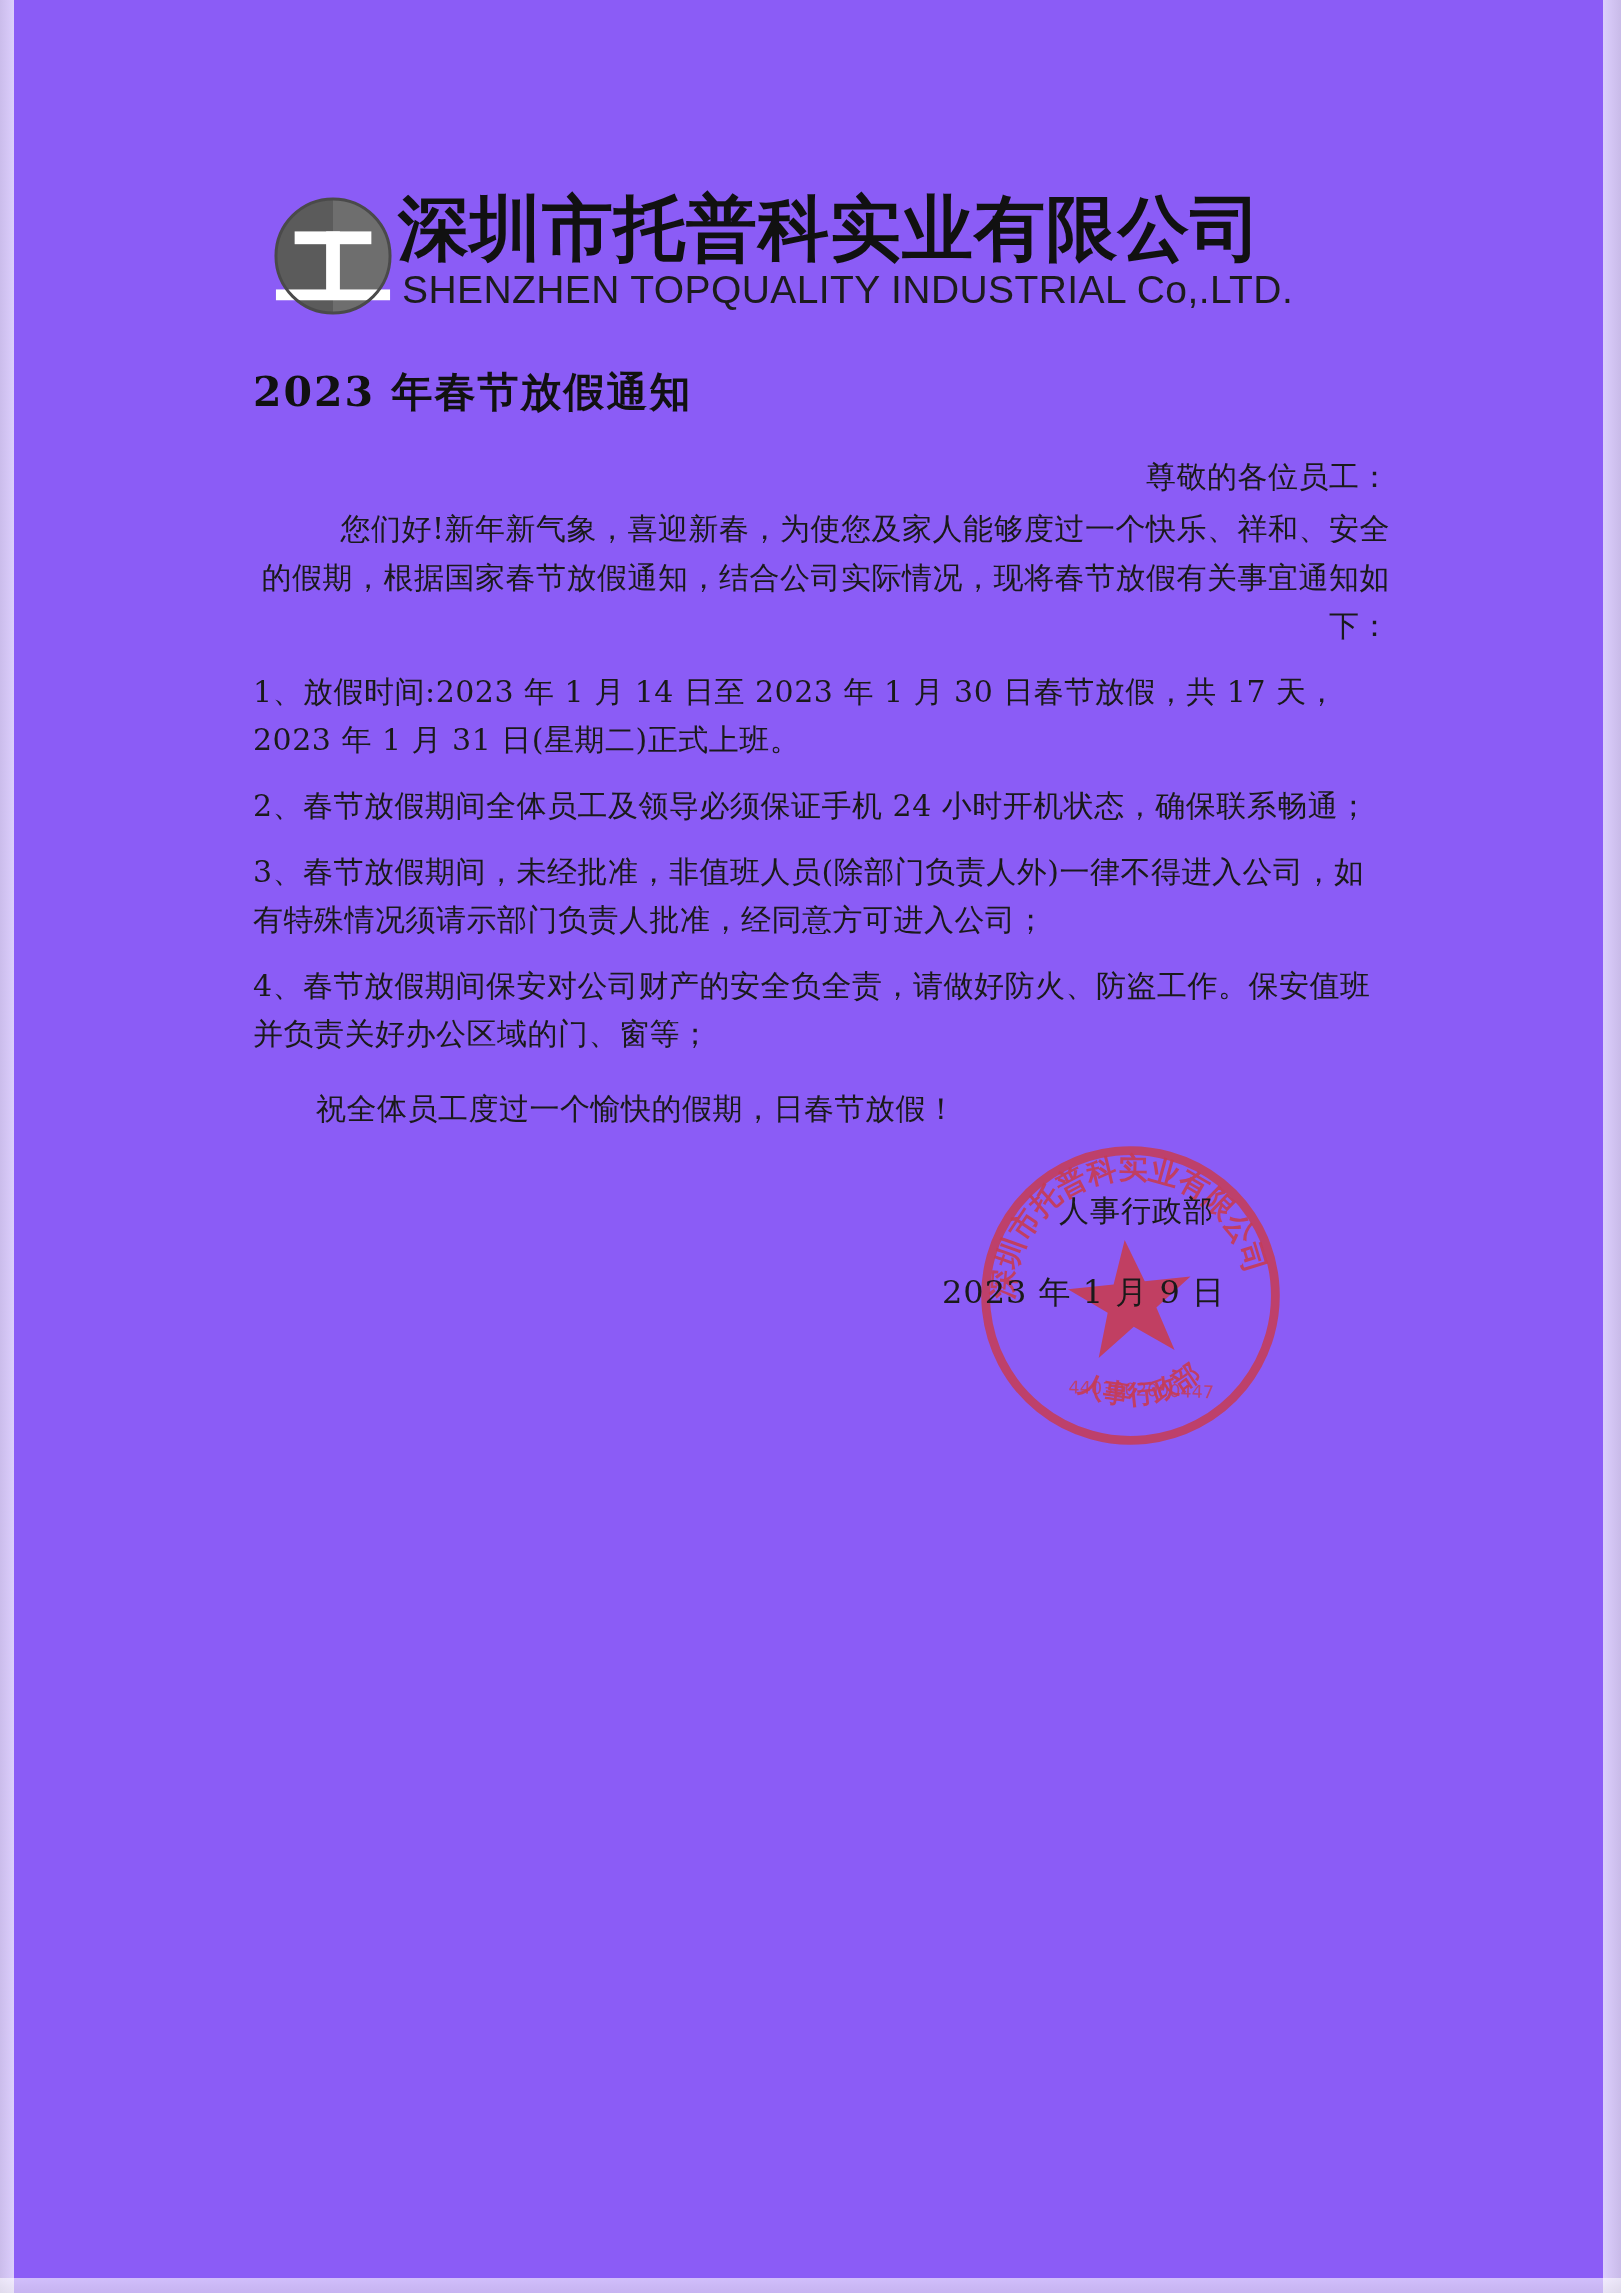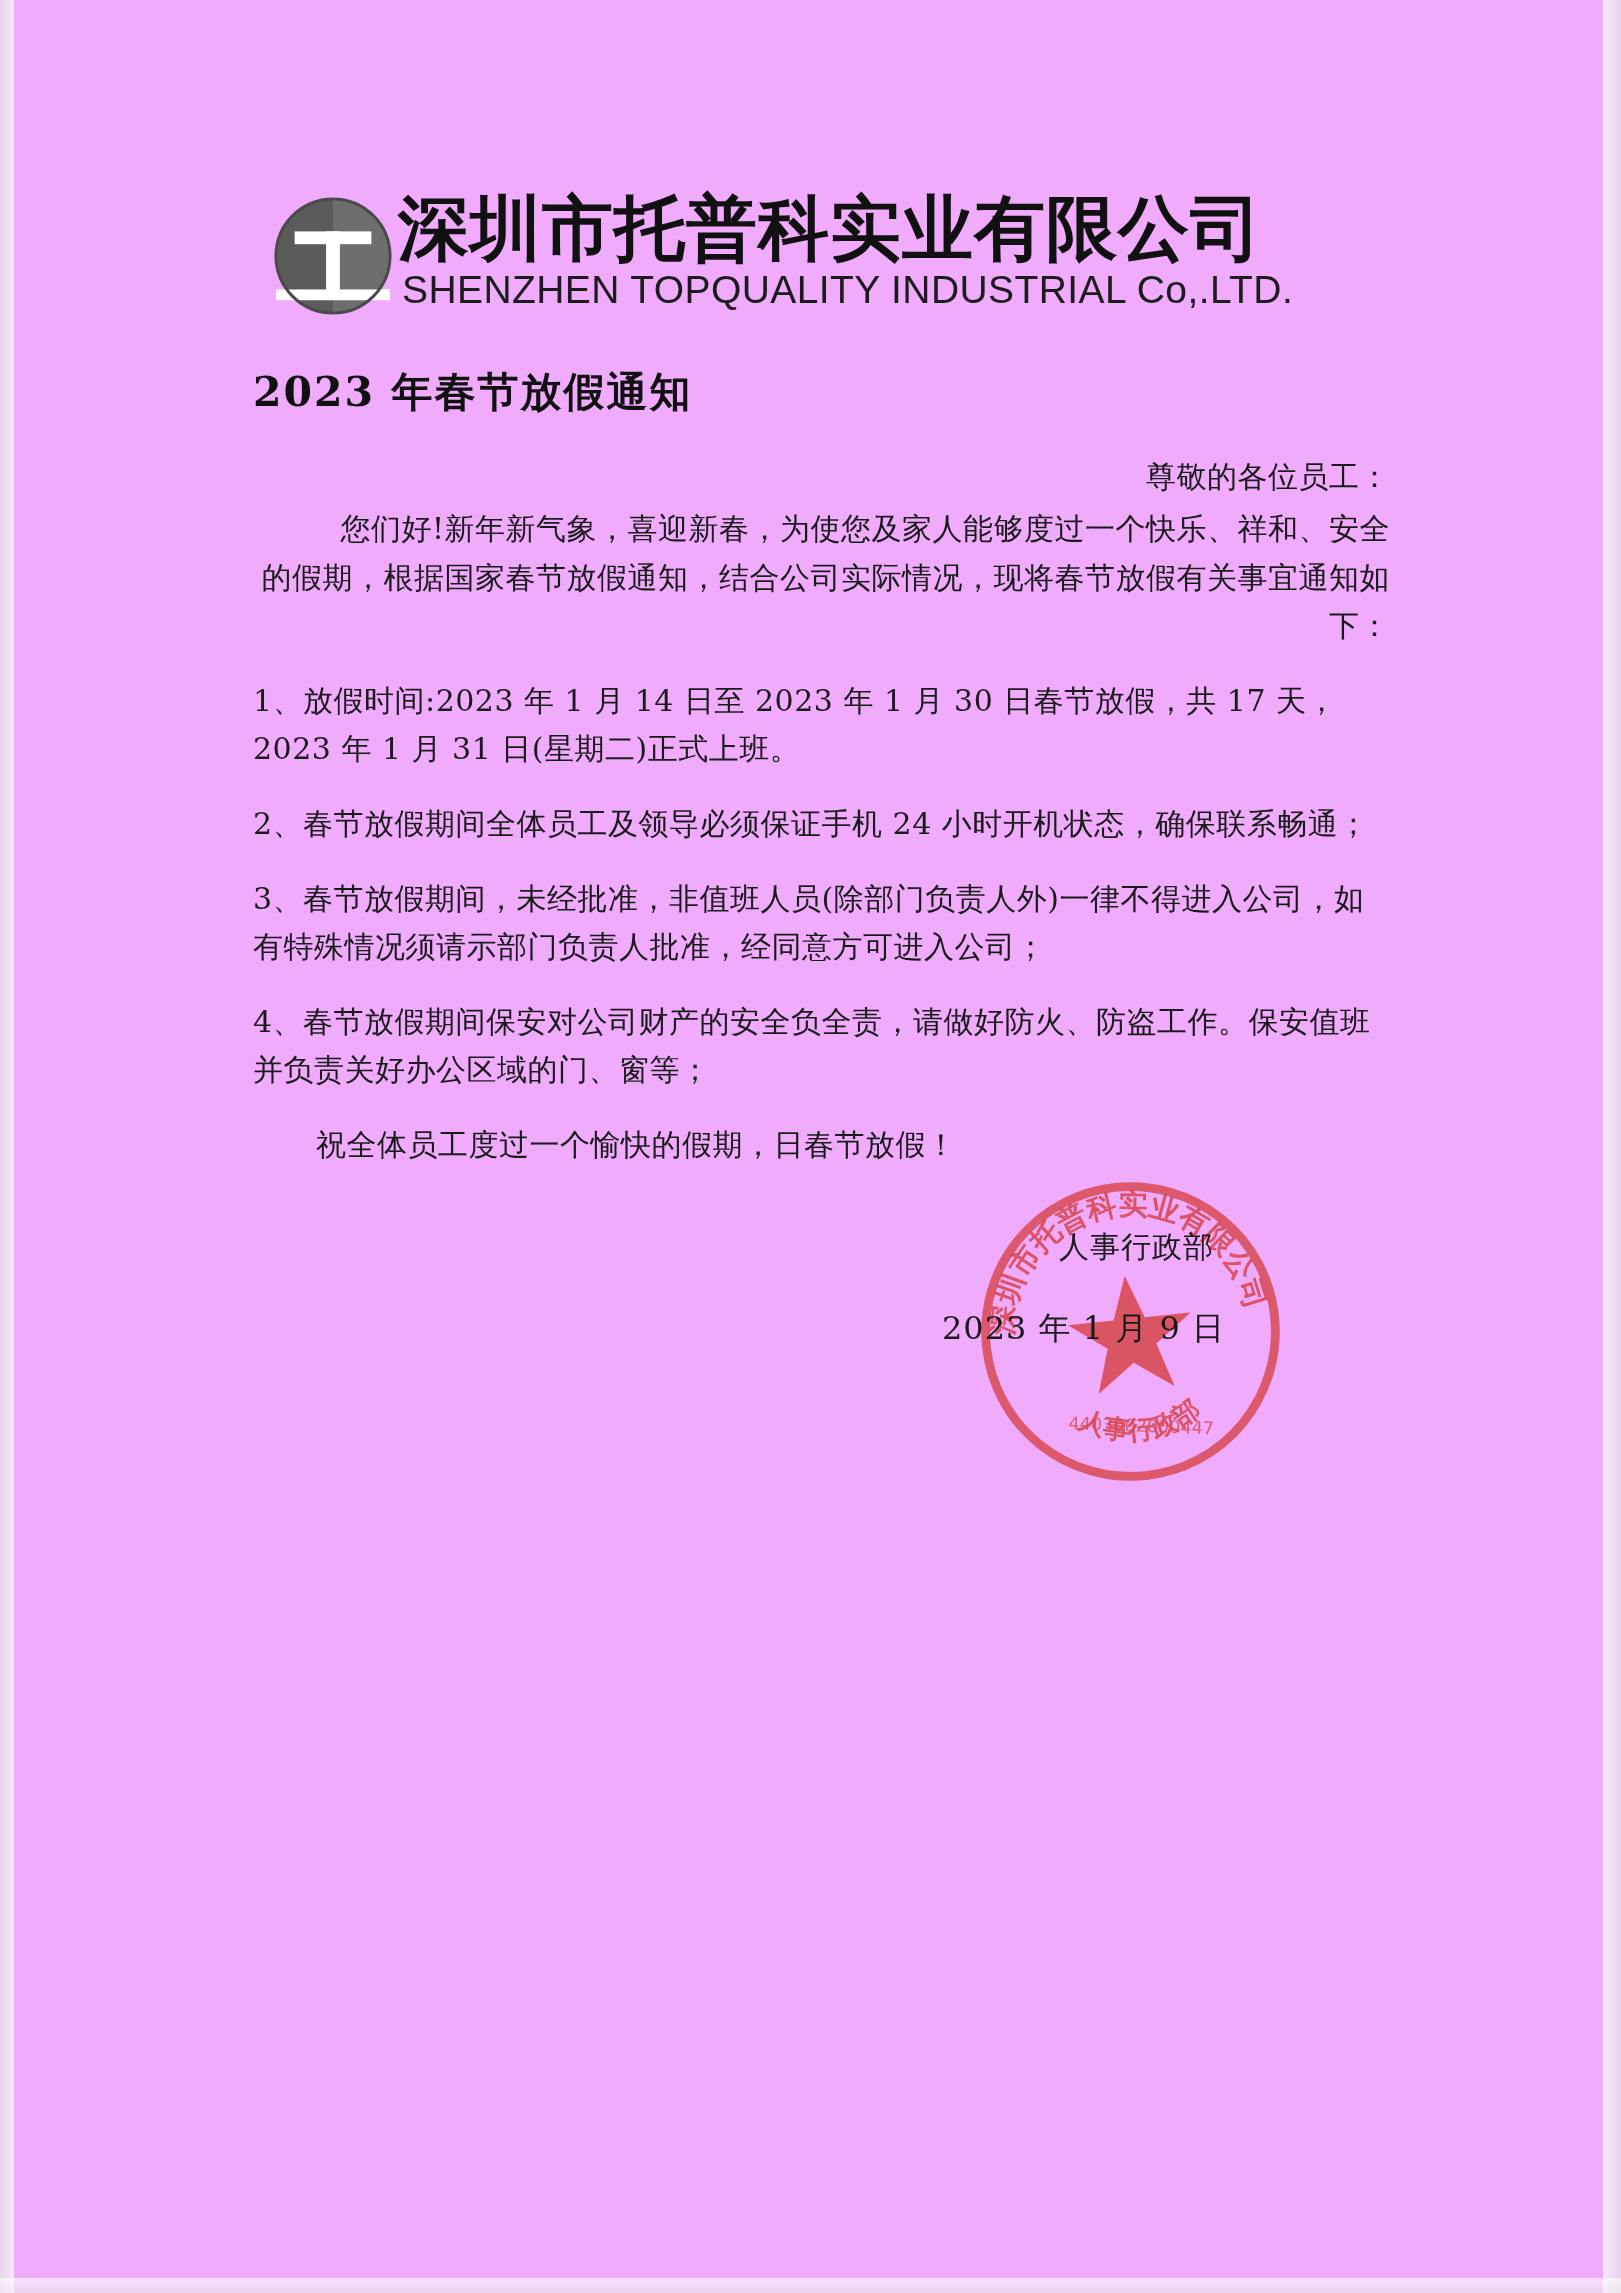--- a/index.html
+++ b/index.html
@@ -16,21 +16,21 @@
     overflow: hidden;
   }
 
   
   .page {
     position: absolute;
     left: 0;
     top: 0;
     width: 1621px;
     height: 2294px;
-    background: #f0abfc;
+    background: #8b5cf6;
   }
 
   
   .scan-edge-left {
     position: absolute;
     left: 0; top: 0;
     width: 13.7px; height: 2294px;
     background: linear-gradient(to right, #e6e6e6, #ffffff);
     opacity: .7;
   }
@@ -113,21 +113,21 @@
     letter-spacing: 0.5px;
   }
   .p-indent {
     text-indent: 63px;
     text-align: right;
   }
   .para {
     margin: 0 0 3.9px 0;
   }
   .para.gap {
-    margin-top: 26px;
+    margin-top: 17px;
   }
   .para.gap-lg {
     margin-top: 33px;
   }
   .para.wide {
     line-height: 1.95;
   }
   .closing {
     margin-top: 25.5px;
     text-indent: 63px;

